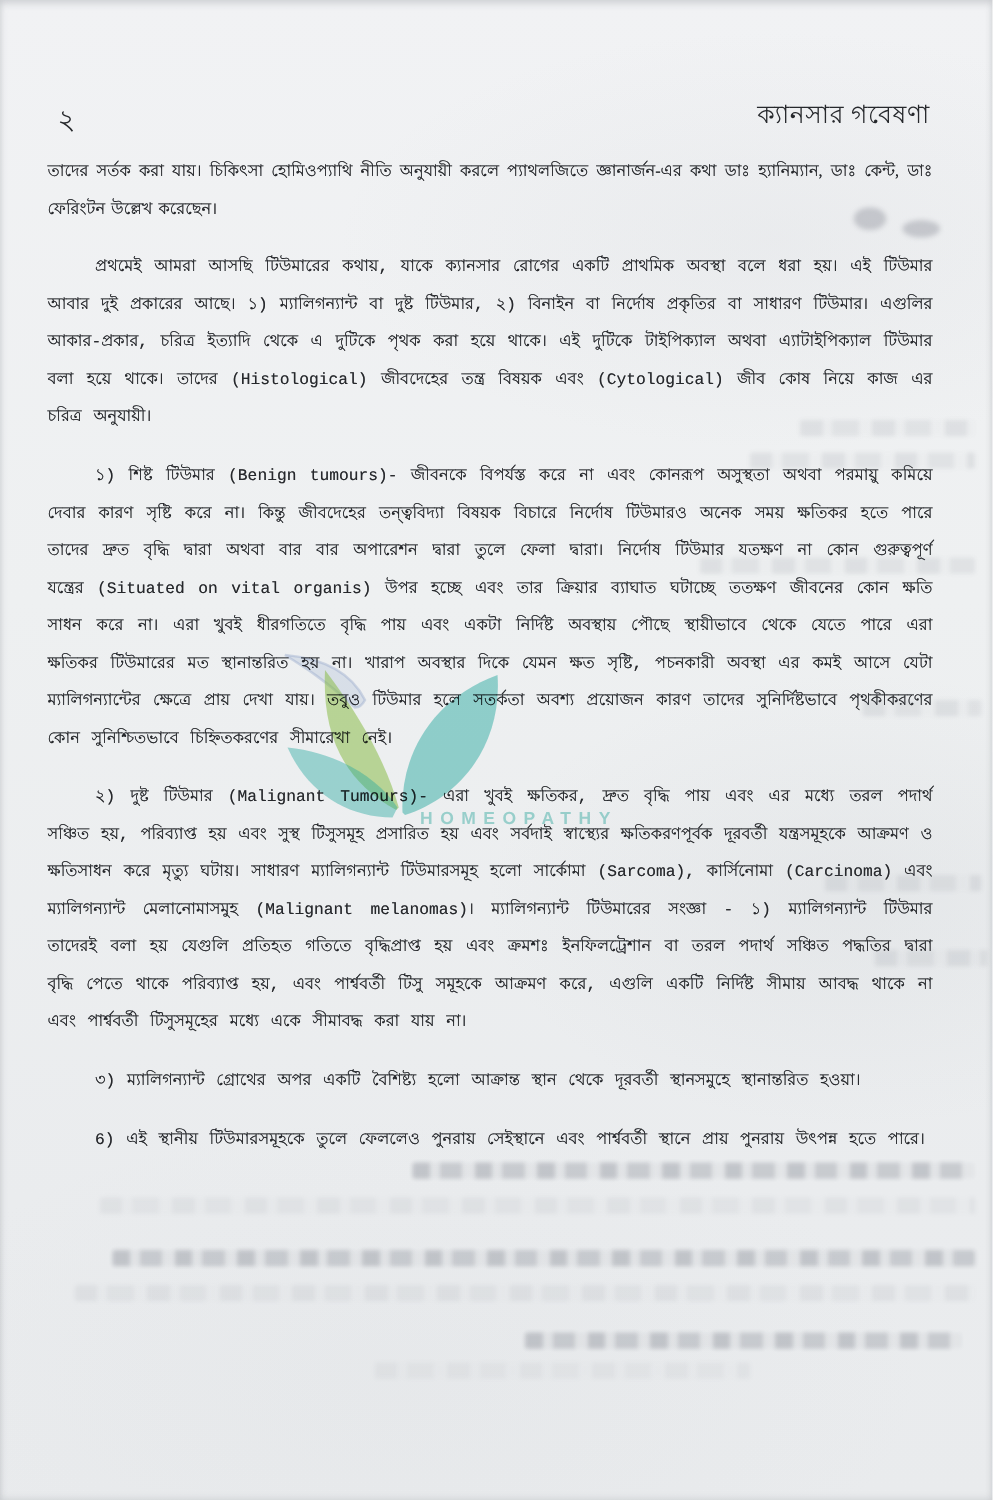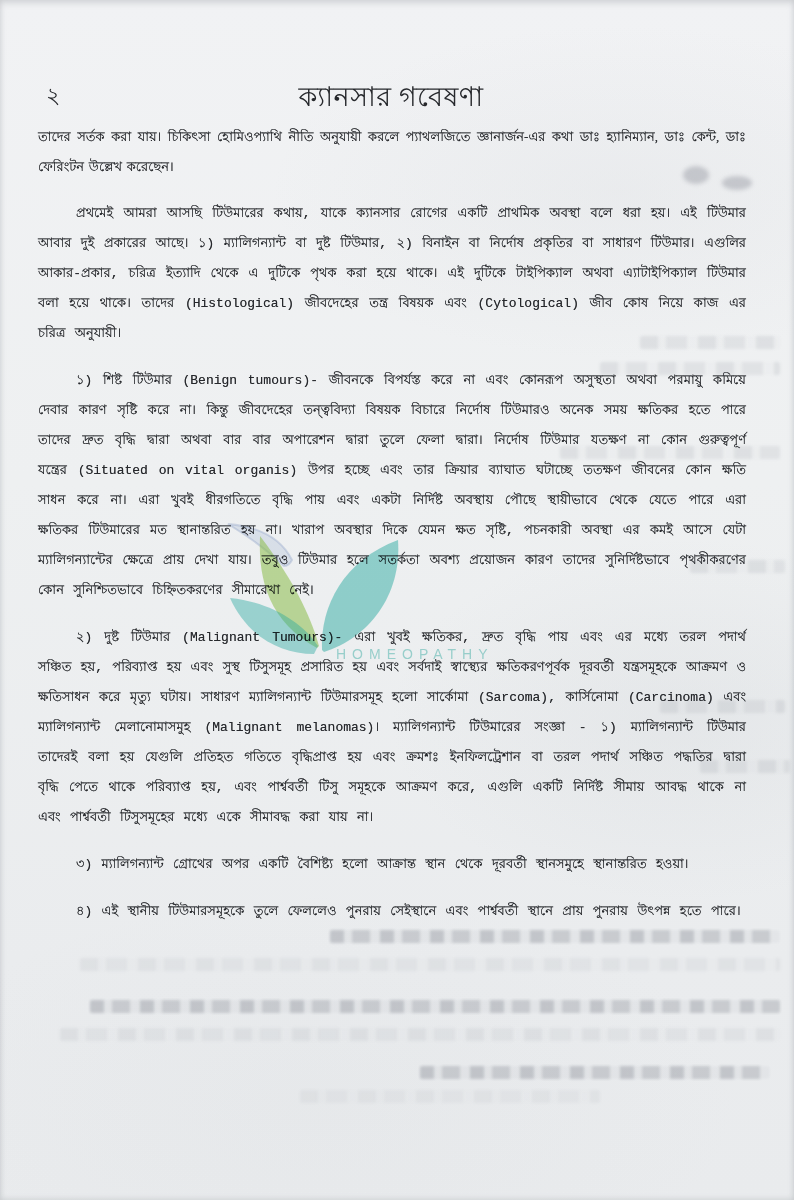--- a/index.html
+++ b/index.html
@@ -33,22 +33,22 @@
     position: absolute;
     top: 76px; left: 38px; right: 50px;
     height: 34px;
   }
   .page-number {
     position: absolute; left: 8px; top: 2px;
     font-size: 22px;
   }
   .page-title {
     position: absolute; left: 0; right: 0; top: 0;
-    text-align: center;
-    font-size: 27px;
+    text-align: right;
+    font-size: 20px;
     letter-spacing: .5px;
   }
 
   .page-body {
     position: absolute;
     top: 122px; left: 38px; right: 48px;
     font-size: 13px;
     line-height: 30px;
     text-align: justify;
     text-shadow: 0 0 .5px rgba(20,22,26,.55);
@@ -74,21 +74,21 @@
     position: absolute; left: 90px; top: 84px;
     font-family: "Liberation Sans", sans-serif;
     font-weight: 700;
     font-size: 41px;
     letter-spacing: 2px;
     color: rgba(18, 164, 150, .72);
   }
   .wm-sub {
     position: absolute; left: 92px; top: 128px;
     font-family: "Liberation Sans", sans-serif;
-    font-weight: 400;
+    font-weight: 700;
     font-size: 14px;
     letter-spacing: 6px;
     color: rgba(90, 193, 184, .55);
     padding-left: 22px;
   }
 
   
   .bleed {
     position: absolute;
     height: 13px;
@@ -120,21 +120,21 @@
     <span class="page-number">২</span>
     <span class="page-title">ক্যানসার গবেষণা</span>
   </div>
 
   <div class="page-body">
     <p class="no-indent">তাদের সর্তক করা যায়। চিকিৎসা হোমিওপ্যাথি নীতি অনুযায়ী করলে প্যাথলজিতে জ্ঞানার্জন-এর কথা ডাঃ হ্যানিম্যান, ডাঃ কেন্ট, ডাঃ ফেরিংটন উল্লেখ করেছেন।</p>
     <p class="indent">প্রথমেই আমরা আসছি টিউমারের কথায়, যাকে ক্যানসার রোগের একটি প্রাথমিক অবস্থা বলে ধরা হয়। এই টিউমার আবার দুই প্রকারের আছে। ১) ম্যালিগন্যান্ট বা দুষ্ট টিউমার, ২) বিনাইন বা নির্দোষ প্রকৃতির বা সাধারণ টিউমার। এগুলির আকার-প্রকার, চরিত্র ইত্যাদি থেকে এ দুটিকে পৃথক করা হয়ে থাকে। এই দুটিকে টাইপিক্যাল অথবা এ্যাটাইপিক্যাল  টিউমার বলা হয়ে থাকে। তাদের (Histological) জীবদেহের তন্ত্র বিষয়ক এবং (Cytological) জীব কোষ নিয়ে কাজ এর চরিত্র অনুযায়ী।</p>
     <p class="indent">১) শিষ্ট টিউমার (Benign tumours)- জীবনকে বিপর্যস্ত করে না এবং কোনরূপ অসুস্থতা অথবা পরমায়ু কমিয়ে দেবার কারণ সৃষ্টি করে না। কিন্তু জীবদেহের তন্ত্ববিদ্যা বিষয়ক বিচারে নির্দোষ টিউমারও অনেক সময় ক্ষতিকর হতে পারে তাদের দ্রুত বৃদ্ধি দ্বারা অথবা বার বার অপারেশন দ্বারা তুলে ফেলা দ্বারা। নির্দোষ টিউমার যতক্ষণ না কোন গুরুত্বপূর্ণ যন্ত্রের (Situated on vital organis) উপর হচ্ছে এবং তার ক্রিয়ার ব্যাঘাত ঘটাচ্ছে ততক্ষণ জীবনের কোন ক্ষতি সাধন করে না। এরা খুবই ধীরগতিতে বৃদ্ধি পায় এবং একটা নির্দিষ্ট অবস্থায় পৌছে স্থায়ীভাবে থেকে যেতে পারে এরা ক্ষতিকর টিউমারের মত স্থানান্তরিত হয় না। খারাপ অবস্থার দিকে যেমন ক্ষত সৃষ্টি, পচনকারী অবস্থা এর কমই আসে যেটা ম্যালিগন্যান্টের ক্ষেত্রে প্রায় দেখা যায়। তবুও টিউমার হলে সতর্কতা অবশ্য প্রয়োজন কারণ তাদের সুনির্দিষ্টভাবে পৃথকীকরণের কোন সুনিশ্চিতভাবে চিহ্নিতকরণের সীমারেখা নেই।</p>
     <p class="indent">২) দুষ্ট টিউমার (Malignant Tumours)- এরা খুবই ক্ষতিকর, দ্রুত বৃদ্ধি পায় এবং এর মধ্যে তরল পদার্থ সঞ্চিত হয়, পরিব্যাপ্ত হয় এবং সুস্থ টিসুসমূহ প্রসারিত হয় এবং সর্বদাই স্বাস্থ্যের ক্ষতিকরণপূর্বক দূরবর্তী যন্ত্রসমূহকে আক্রমণ ও ক্ষতিসাধন করে মৃত্যু ঘটায়। সাধারণ ম্যালিগন্যান্ট টিউমারসমূহ হলো সার্কোমা (Sarcoma), কার্সিনোমা (Carcinoma) এবং ম্যালিগন্যান্ট মেলানোমাসমুহ  (Malignant melanomas)। ম্যালিগন্যান্ট টিউমারের সংজ্ঞা - ১) ম্যালিগন্যান্ট টিউমার তাদেরই বলা হয় যেগুলি প্রতিহত গতিতে বৃদ্ধিপ্রাপ্ত হয় এবং ক্রমশঃ ইনফিলট্রেশান বা তরল পদার্থ সঞ্চিত পদ্ধতির দ্বারা বৃদ্ধি পেতে থাকে পরিব্যাপ্ত হয়, এবং পার্শ্ববর্তী টিসু সমূহকে আক্রমণ করে, এগুলি একটি নির্দিষ্ট সীমায় আবদ্ধ থাকে না এবং পার্শ্ববর্তী টিসুসমূহের মধ্যে একে সীমাবদ্ধ করা যায় না।</p>
     <p class="indent">৩) ম্যালিগন্যান্ট গ্রোথের অপর একটি বৈশিষ্ট্য হলো আক্রান্ত স্থান থেকে দূরবর্তী স্থানসমুহে স্থানান্তরিত হওয়া।</p>
-    <p class="indent">৪) এই স্থানীয় টিউমারসমূহকে তুলে ফেললেও পুনরায় সেইস্থানে এবং পার্শ্ববর্তী স্থানে প্রায় পুনরায় উৎপন্ন হতে পারে।</p>
+    <p class="indent">6) এই স্থানীয় টিউমারসমূহকে তুলে ফেললেও পুনরায় সেইস্থানে এবং পার্শ্ববর্তী স্থানে প্রায় পুনরায় উৎপন্ন হতে পারে।</p>
   </div>
 
   <div class="watermark">
     <svg class="leaves" viewBox="0 0 215 155" aria-hidden="true">
 
       <path d="M62,48 C38,26 22,16 6,6 C40,9 60,22 70,42 C68,46 65,48 62,48 Z" fill="rgba(174,189,224,0.28)" stroke="rgba(150,168,210,0.35)" stroke-width="2"></path>
 
       <path d="M97,128 C88,96 70,60 38,18 C36,64 48,104 95,130 Z" fill="rgba(140,198,62,0.50)"></path>
 
       <path d="M100,132 C98,88 122,42 176,22 C180,78 146,120 102,134 Z" fill="rgba(41,179,169,0.48)"></path>

